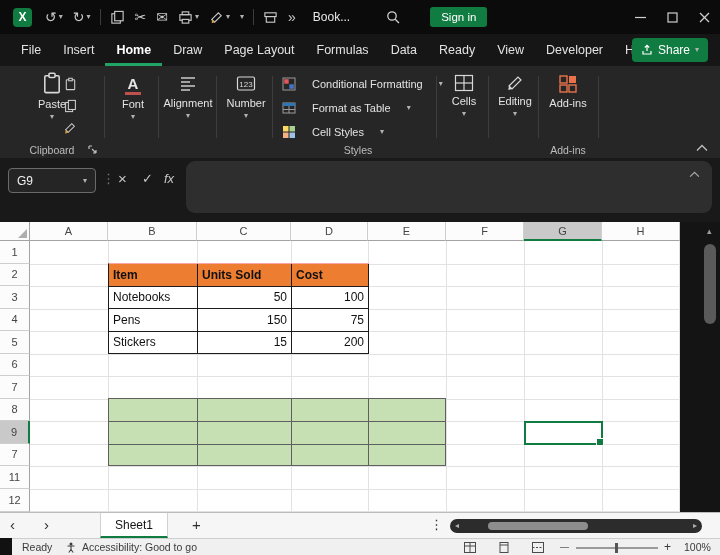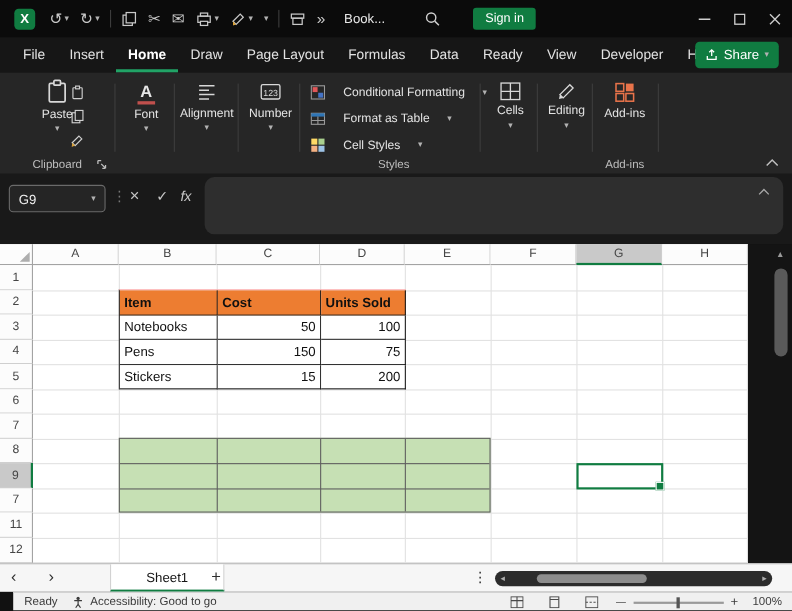--- a/index.html
+++ b/index.html
@@ -66,21 +66,21 @@
   .gbh{position:absolute;left:0;width:100%;height:1px;background:#5f5f5f;}
   .activecell{position:absolute;left:524px;top:199px;width:79px;height:24px;background:#fff;
               border:2px solid #107C41;box-sizing:border-box;}
   .fillhandle{position:absolute;right:-3px;bottom:-3px;width:6px;height:6px;background:#107C41;border:1px solid #fff;}
   .vstrip{position:absolute;left:680px;top:0;width:40px;height:290px;background:#141414;}
   .vthumb{position:absolute;left:24px;top:22px;width:12px;height:80px;background:#5a5a5a;border-radius:6px;}
   
   .tabsbar{position:absolute;left:0;top:512px;width:720px;height:26px;background:#f6f6f6;border-top:1px solid #bdbdbd;
            box-sizing:border-box;color:#2e2e2e;}
   .sheettab{position:absolute;left:100px;top:0;height:25px;background:#fff;border-left:1px solid #d2d2d2;border-right:1px solid #d2d2d2;
-            border-bottom:2px solid #107C41;box-sizing:border-box;display:flex;align-items:center;padding:0 32px;font-size:12px;color:#141414;}
+            border-bottom:2px solid #107C41;box-sizing:border-box;display:flex;align-items:center;padding:0 14px;font-size:12px;color:#141414;}
   .hscroll{position:absolute;left:450px;top:6px;width:252px;height:14px;background:#2c2c2c;border-radius:7px;}
   .hthumb{position:absolute;left:38px;top:3px;width:100px;height:8px;background:#8d8d8d;border-radius:4px;}
   
   .statusbar{position:absolute;left:0;top:538px;width:720px;height:17px;background:#f0f0f0;border-top:1px solid #cfcfcf;
              box-sizing:border-box;font-size:10.5px;color:#3b3b3b;margin-left:12px;}
   .sb{position:absolute;top:0;height:16px;display:flex;align-items:center;}
   .slidertrack{position:absolute;left:564px;top:8px;width:82px;height:2px;background:#9a9a9a;}
   .sliderthumb{position:absolute;left:39px;top:-4px;width:3px;height:10px;background:#555;}
 </style>
 </head>
@@ -390,22 +390,22 @@
   <div class="gh" style="top:154px"></div>
   <div class="gh" style="top:176.5px"></div>
   <div class="gh" style="top:199px"></div>
   <div class="gh" style="top:221.5px"></div>
   <div class="gh" style="top:244px"></div>
   <div class="gh" style="top:266.5px"></div>
   <div class="gh" style="top:289px"></div>
 
   <div class="xtable">
     <div class="xc hd">Item</div>
+    <div class="xc hd">Units Sold</div>
     <div class="xc hd">Cost</div>
-    <div class="xc hd">Units Sold</div>
     <div class="xc">Notebooks</div>
     <div class="xc num">50</div>
     <div class="xc num">100</div>
     <div class="xc">Pens</div>
     <div class="xc num">150</div>
     <div class="xc num">75</div>
     <div class="xc">Stickers</div>
     <div class="xc num">15</div>
     <div class="xc num">200</div>
   </div>

